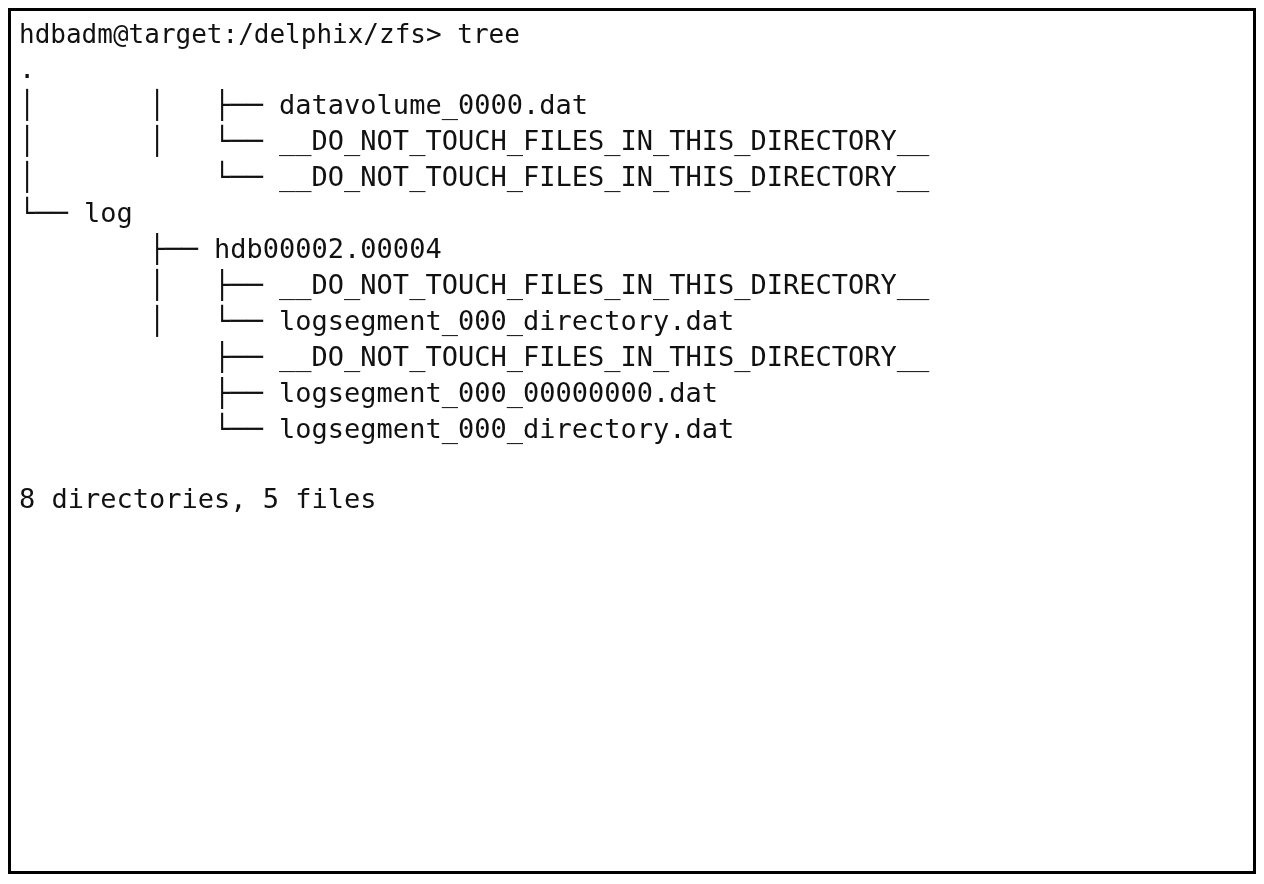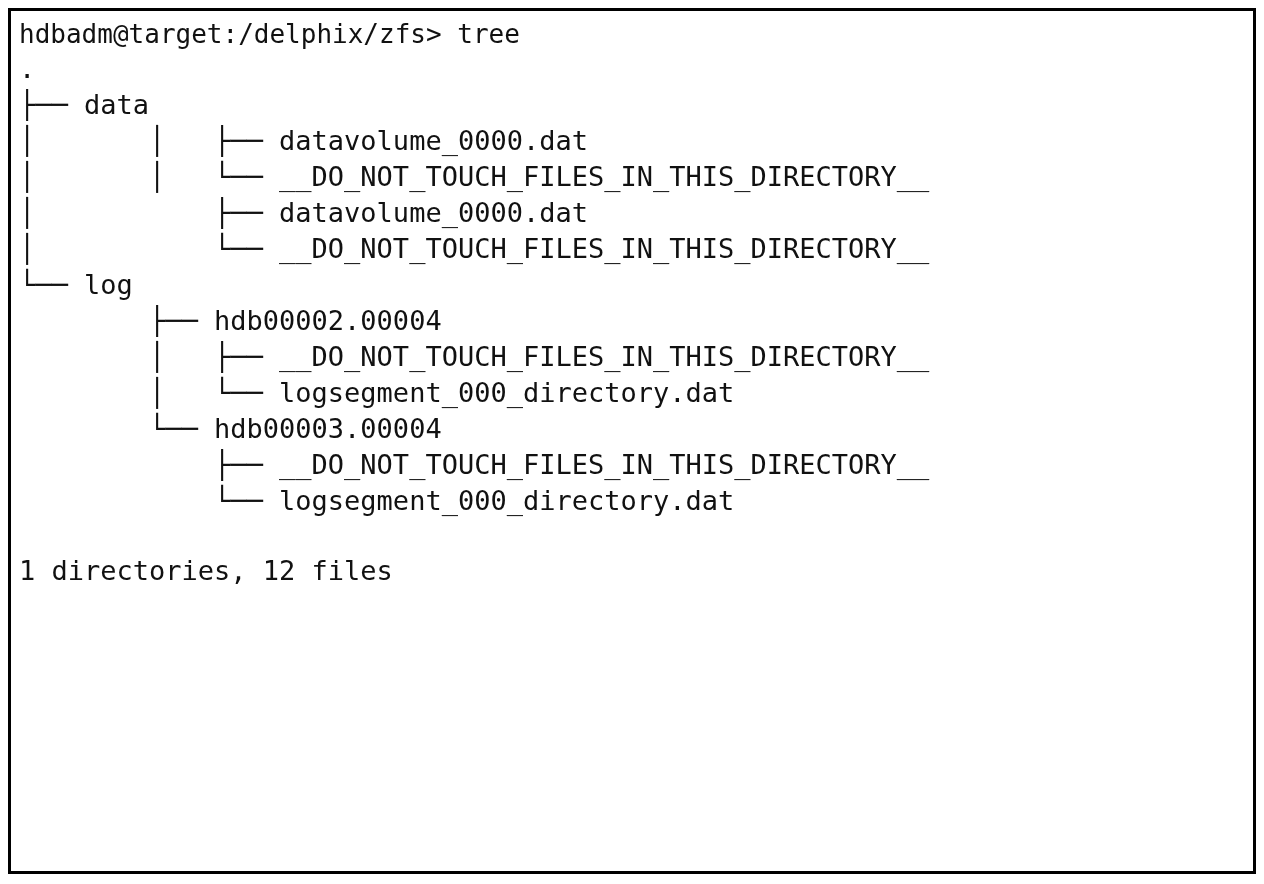--- a/index.html
+++ b/index.html
@@ -65,33 +65,31 @@
 <body>
 
 <div id="screen">
   <div id="terminal-frame">
     <div id="terminal-body">
 
       <div class="line prompt-line">hdbadm@target:/delphix/zfs&gt; tree</div>
 
       <div class="tree-lines">
         <div class="line">.</div>
-        <div class="line">├── data</div>
         <div class="line">│       │   ├── datavolume_0000.dat</div>
         <div class="line">│       │   └── __DO_NOT_TOUCH_FILES_IN_THIS_DIRECTORY__</div>
-        <div class="line">│           ├── datavolume_0000.dat</div>
         <div class="line">│           └── __DO_NOT_TOUCH_FILES_IN_THIS_DIRECTORY__</div>
         <div class="line">└── log</div>
         <div class="line">        ├── hdb00002.00004</div>
         <div class="line">        │   ├── __DO_NOT_TOUCH_FILES_IN_THIS_DIRECTORY__</div>
         <div class="line">        │   └── logsegment_000_directory.dat</div>
-        <div class="line">        └── hdb00003.00004</div>
         <div class="line">            ├── __DO_NOT_TOUCH_FILES_IN_THIS_DIRECTORY__</div>
+        <div class="line">            ├── logsegment_000_00000000.dat</div>
         <div class="line">            └── logsegment_000_directory.dat</div>
       </div>
 
       <div class="line blank">&nbsp;</div>
 
-      <div class="line summary-line">1 directories, 12 files</div>
+      <div class="line summary-line">8 directories, 5 files</div>
 
     </div>
   </div>
 </div>
 
 </body></html>

